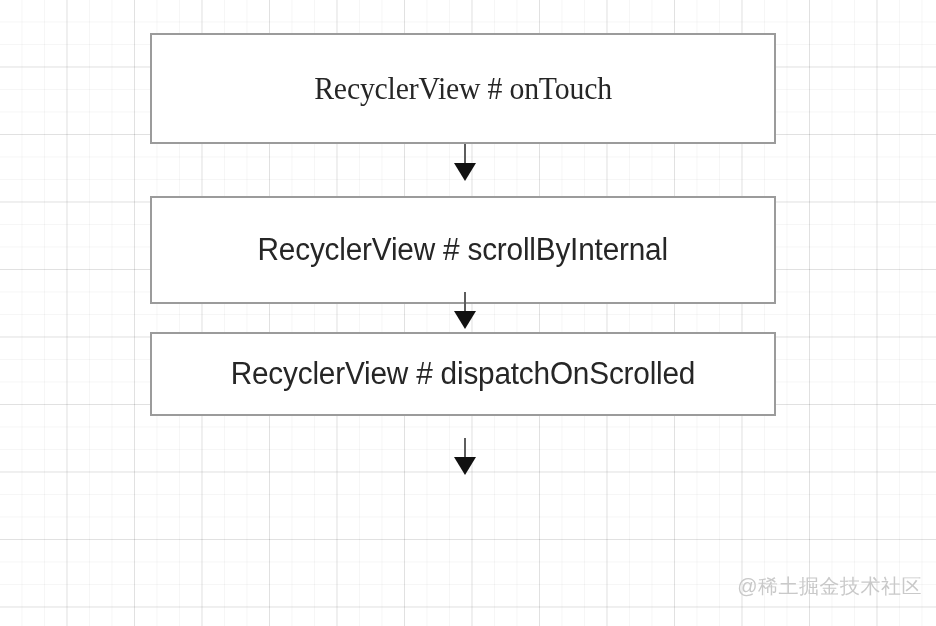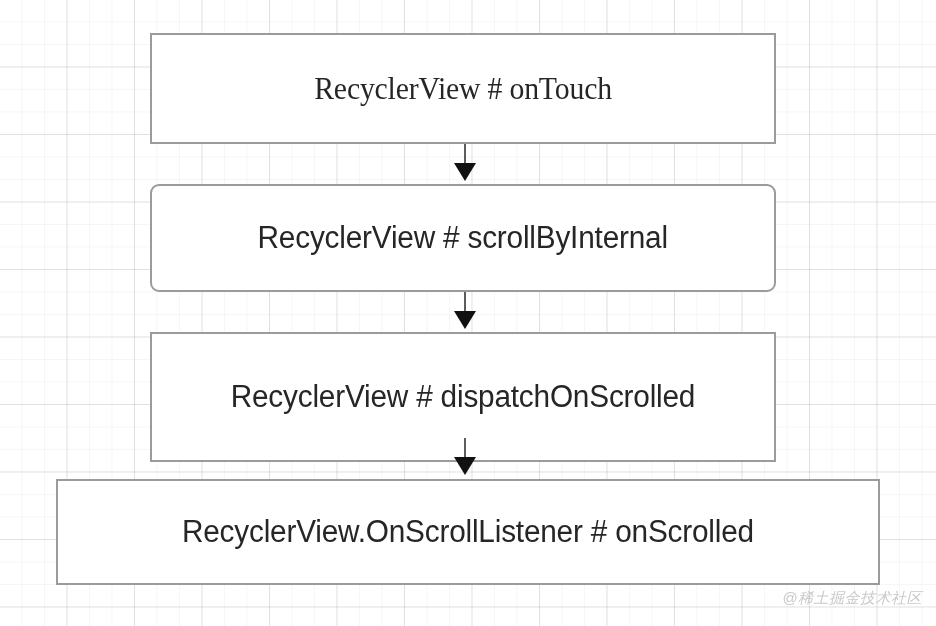--- a/index.html
+++ b/index.html
@@ -64,54 +64,50 @@
     width: 0;
     height: 0;
     border-left: 11px solid transparent;
     border-right: 11px solid transparent;
     border-top: 18px solid #111111;
   }
 
   .watermark {
     position: absolute;
     right: 14px;
-    bottom: 18px;
+    bottom: 26px;
     color: #c9c9c9;
-    font-size: 15px;
+    font-size: 20px;
     letter-spacing: 0.5px;
     white-space: nowrap;
     user-select: none;
-    font-style: italic;
   }
 </style>
 </head>
 <body>
 
 <div id="canvas">
 
   <div class="node" style="left:150px; top:33px; width:626px; height:111px;font-family:Liberation Serif, serif;">
     <span class="node-label">RecyclerView # onTouch</span>
   </div>
 
   <div class="connector" style="left:464px; top:144px; height:30px;"></div>
   <div class="arrowhead" style="left:454px; top:163px;"></div>
 
-  <div class="node" style="left:150px; top:184px; width:626px; height:108px;border-radius:9px;">
+  <div class="node" style="left:150px; top:196px; width:626px; height:108px;">
     <span class="node-label">RecyclerView # scrollByInternal</span>
   </div>
 
   <div class="connector" style="left:464px; top:292px; height:30px;"></div>
   <div class="arrowhead" style="left:454px; top:311px;"></div>
 
-  <div class="node" style="left:150px; top:332px; width:626px; height:130px;text-align:right;">
+  <div class="node" style="left:150px; top:332px; width:626px; height:84px;text-align:right;">
     <span class="node-label">RecyclerView # dispatchOnScrolled</span>
   </div>
 
   <div class="connector" style="left:464px; top:438px; height:30px;"></div>
   <div class="arrowhead" style="left:454px; top:457px;"></div>
 
-  <div class="node" style="left:56px; top:479px; width:824px; height:106px;">
-    <span class="node-label">RecyclerView.OnScrollListener # onScrolled</span>
-  </div>
 
   <div class="watermark">@稀土掘金技术社区</div>
 
 </div>
 
 </body></html>

